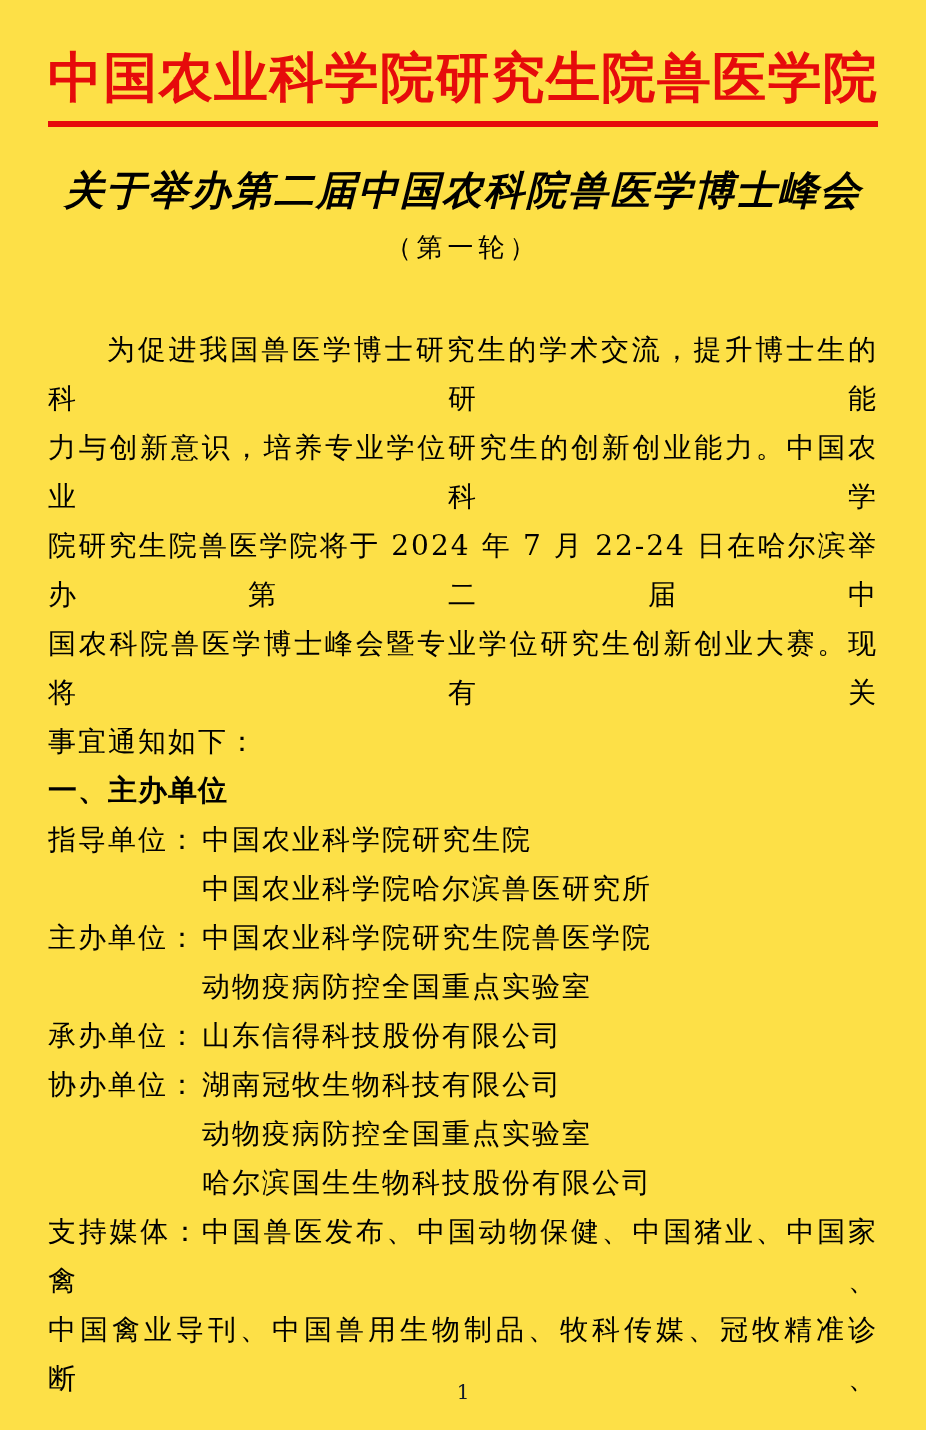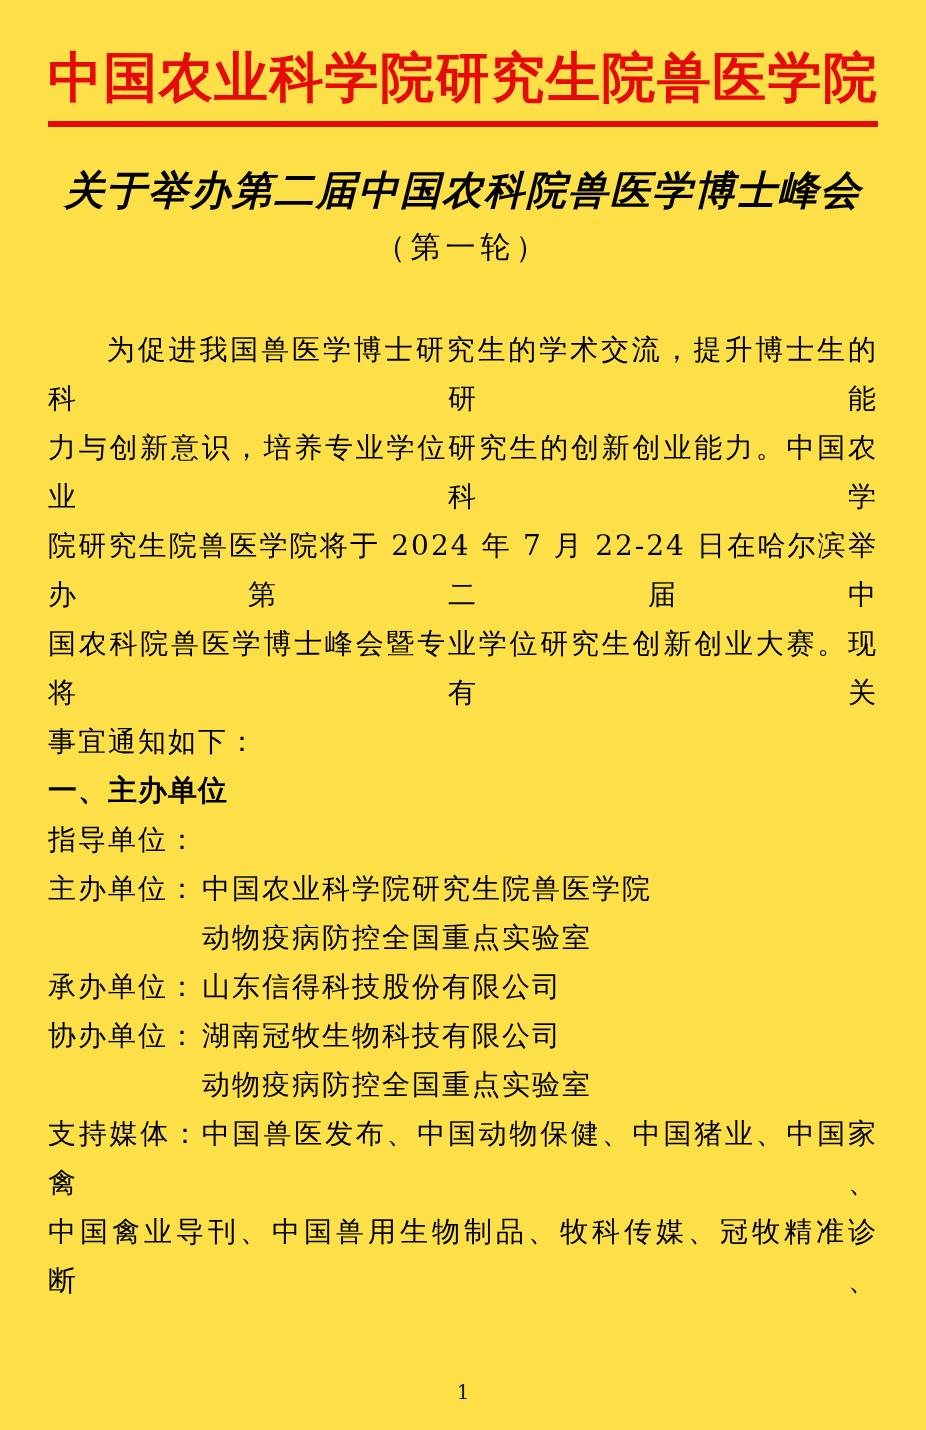--- a/index.html
+++ b/index.html
@@ -35,21 +35,21 @@
   .title-line {
     font-size: 40px;
     font-weight: bold;
     text-align: center;
     line-height: 70px;
     letter-spacing: 2px;
     white-space: nowrap;
     font-style: italic;
   }
   .subtitle {
-    font-size: 30px;
+    font-size: 26px;
     text-align: center;
     line-height: 44px;
     letter-spacing: 5px;
   }
   
   .body-block {
     margin-top: 56px;
     font-size: 28px;
     line-height: 49px;
     letter-spacing: 2px;
@@ -96,20 +96,24 @@
       <div class="jline">力与创新意识，培养专业学位研究生的创新创业能力。中国农业科学</div>
       <div class="jline">院研究生院兽医学院将于 2024 年 7 月 22-24 日在哈尔滨举办第二届中</div>
       <div class="jline">国农科院兽医学博士峰会暨专业学位研究生创新创业大赛。现将有关</div>
       <div>事宜通知如下：</div>
     </div>
 
     <div class="sec-heading">一、主办单位</div>
 
     <div class="org-row">
       <div class="org-label">指导单位：</div>
+      <div class="org-values">
+        <div>中国农业科学院研究生院</div>
+        <div>中国农业科学院哈尔滨兽医研究所</div>
+      </div>
     </div>
 
     <div class="org-row">
       <div class="org-label">主办单位：</div>
       <div class="org-values">
         <div>中国农业科学院研究生院兽医学院</div>
         <div>动物疫病防控全国重点实验室</div>
       </div>
     </div>
 
@@ -118,20 +122,21 @@
       <div class="org-values">
         <div>山东信得科技股份有限公司</div>
       </div>
     </div>
 
     <div class="org-row">
       <div class="org-label">协办单位：</div>
       <div class="org-values">
         <div>湖南冠牧生物科技有限公司</div>
         <div>动物疫病防控全国重点实验室</div>
+        <div>哈尔滨国生生物科技股份有限公司</div>
       </div>
     </div>
 
     <div>
       <div class="jline">支持媒体：中国兽医发布、中国动物保健、中国猪业、中国家禽、</div>
       <div class="jline">中国禽业导刊、中国兽用生物制品、牧科传媒、冠牧精准诊断、</div>
 
     </div>
 
   </div>

